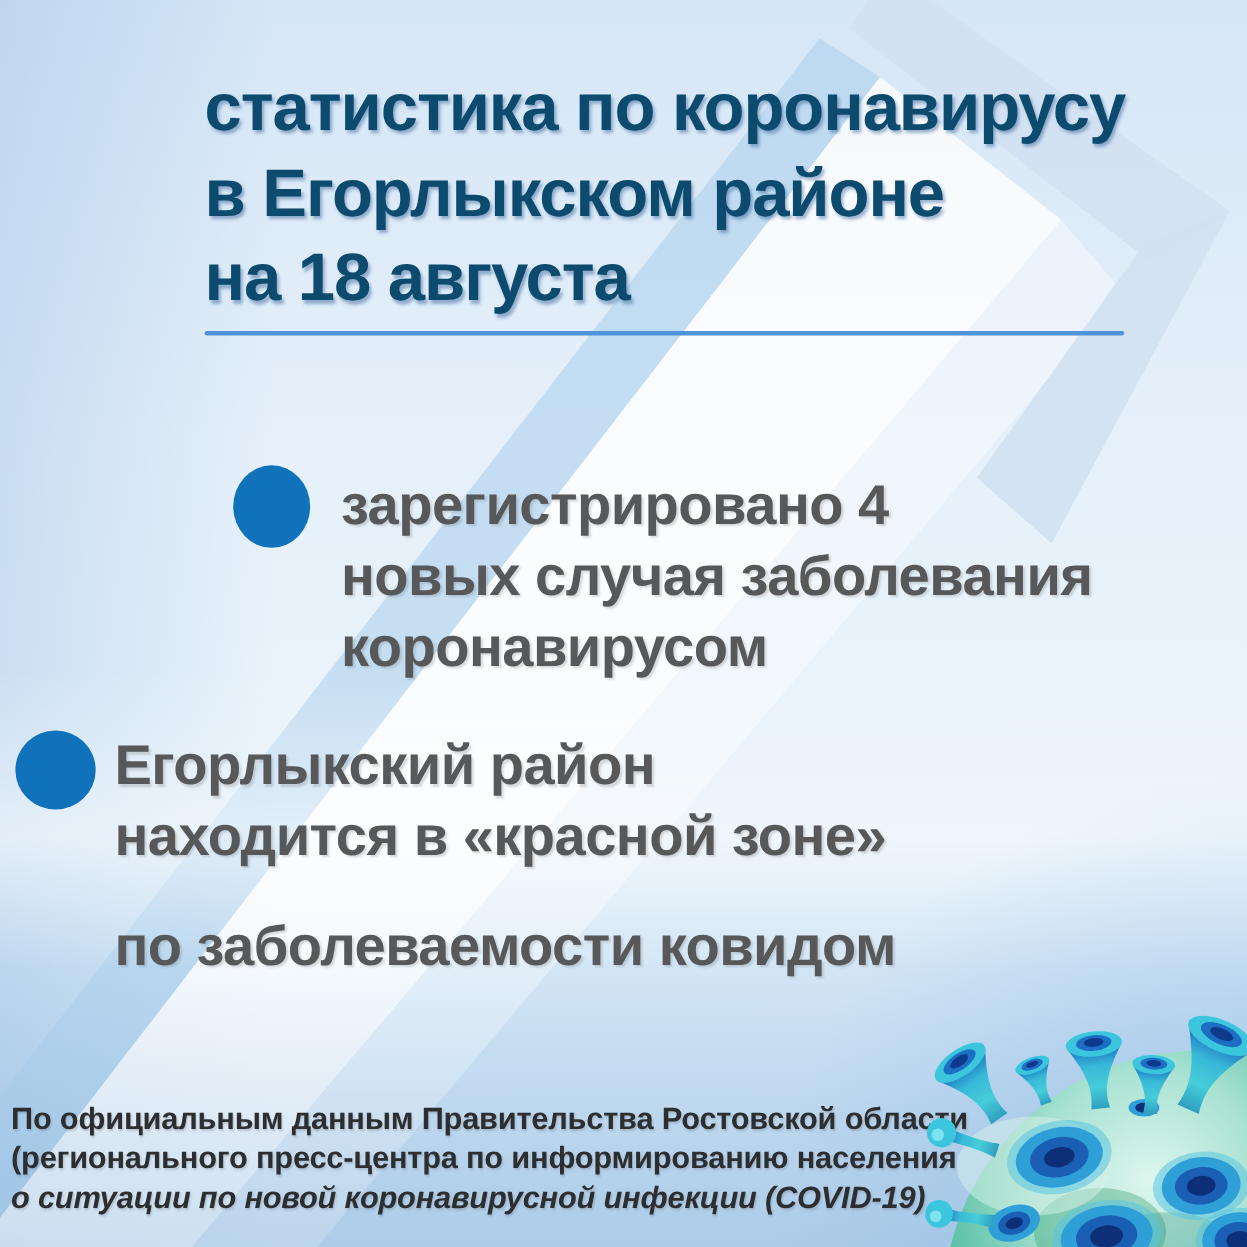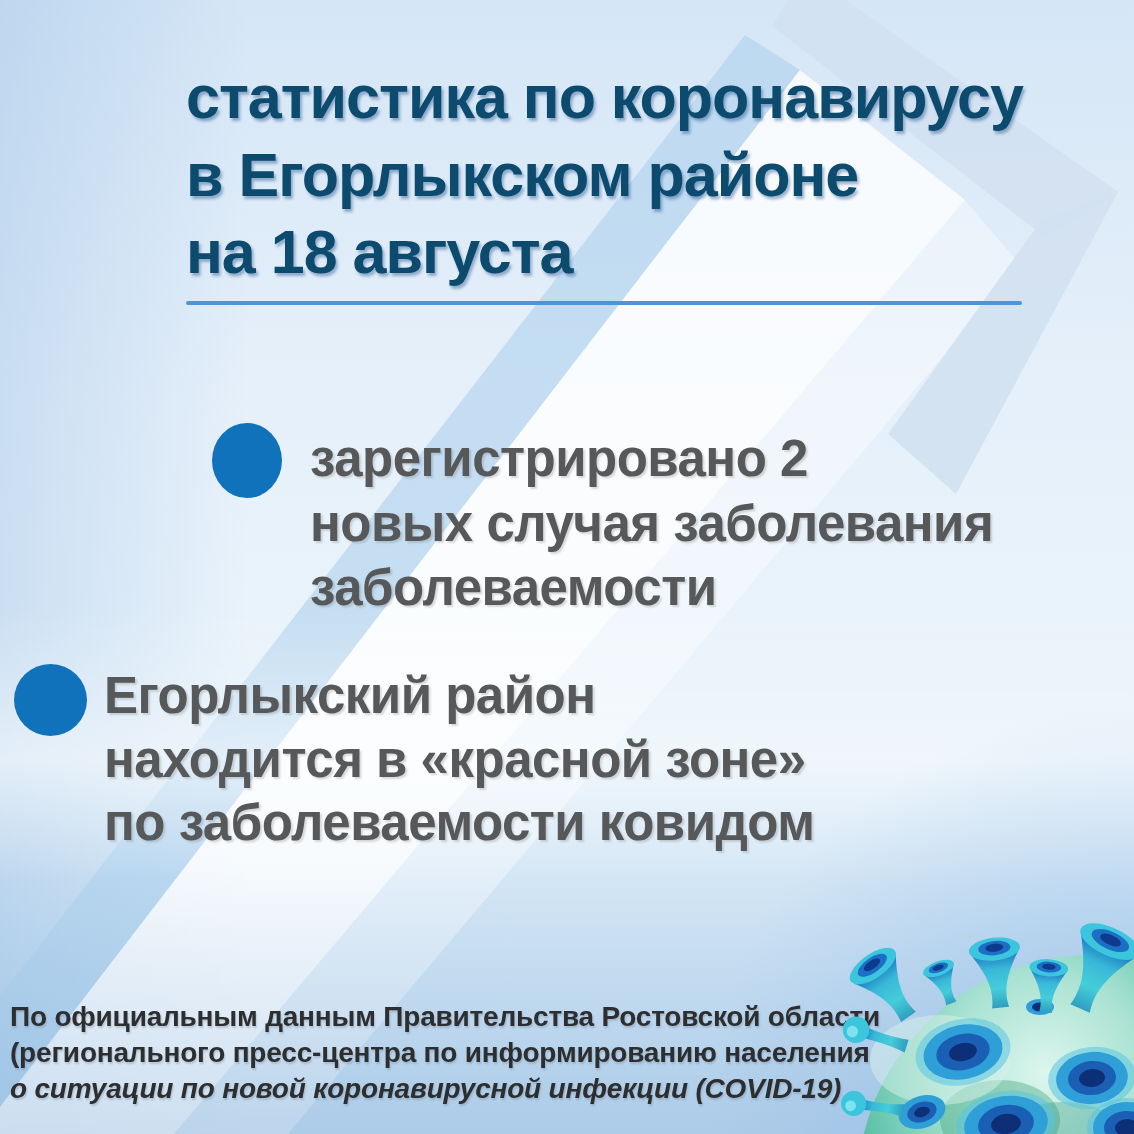--- a/index.html
+++ b/index.html
@@ -49,21 +49,21 @@
     letter-spacing: -0.5px;
     color: #57585a;
     text-shadow: 2px 2px 2px rgba(90,90,90,0.22);
     white-space: nowrap;
   }
   #b1-l1 { left: 310px; top: 429px; }
   #b1-l2 { left: 310px; top: 494px; }
   #b1-l3 { left: 310px; top: 558px; }
   #b2-l1 { left: 104px; top: 666px; text-align: right; }
   #b2-l2 { left: 104px; top: 730px; }
-  #b2-l3 { left: 104px; top: 793px; }
+  #b2-l3 { left: 104px; top: 830px; }
 
   .footer-line {
     position: absolute;
     left: 10px;
     font-size: 28px;
     font-weight: 700;
     letter-spacing: -0.2px;
     color: #2c2e30;
     text-shadow: 1px 2px 2px rgba(100,110,130,0.30);
     white-space: nowrap;
@@ -119,23 +119,23 @@
   <rect x="0" y="870" width="1134" height="264" fill="url(#bottomGrad)"></rect>
   <circle cx="1134" cy="1134" r="430" fill="url(#cornerGlow)"></circle>
 </svg>
 
 <div class="title-line" id="title-l1">статистика по коронавирусу</div>
 <div class="title-line" id="title-l2">в Егорлыкском районе</div>
 <div class="title-line" id="title-l3">на 18 августа</div>
 <div class="title-underline"></div>
 
 <div class="bullet-dot" id="bullet1-dot"></div>
-<div class="bullet-line" id="b1-l1">зарегистрировано 2</div>
+<div class="bullet-line" id="b1-l1">зарегистрировано 4</div>
 <div class="bullet-line" id="b1-l2">новых случая заболевания</div>
-<div class="bullet-line" id="b1-l3">заболеваемости</div>
+<div class="bullet-line" id="b1-l3">коронавирусом</div>
 
 <div class="bullet-dot" id="bullet2-dot"></div>
 <div class="bullet-line" id="b2-l1">Егорлыкский район</div>
 <div class="bullet-line" id="b2-l2">находится в «красной зоне»</div>
 <div class="bullet-line" id="b2-l3">по заболеваемости ковидом</div>
 
 <div class="footer-line" id="f-l1">По официальным данным Правительства Ростовской области</div>
 <div class="footer-line" id="f-l2">(регионального пресс-центра по информированию населения</div>
 <div class="footer-line" id="f-l3">о ситуации по новой коронавирусной инфекции (COVID-19)</div>
 

